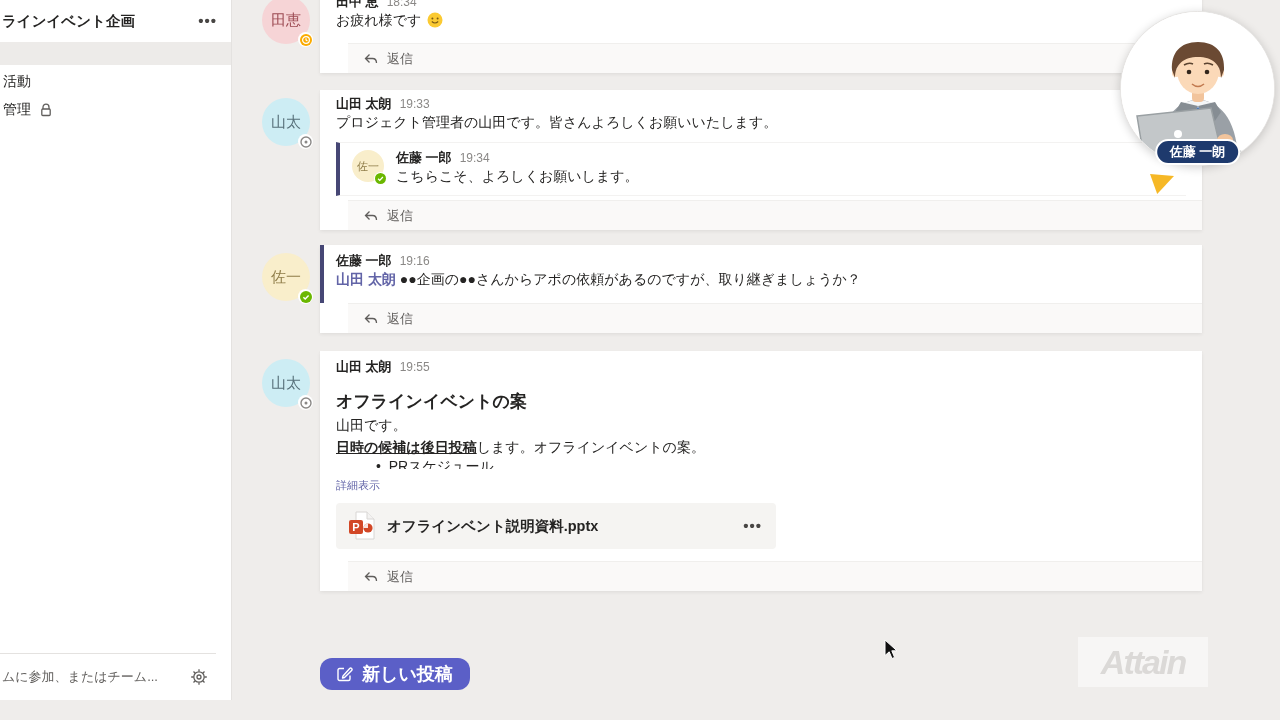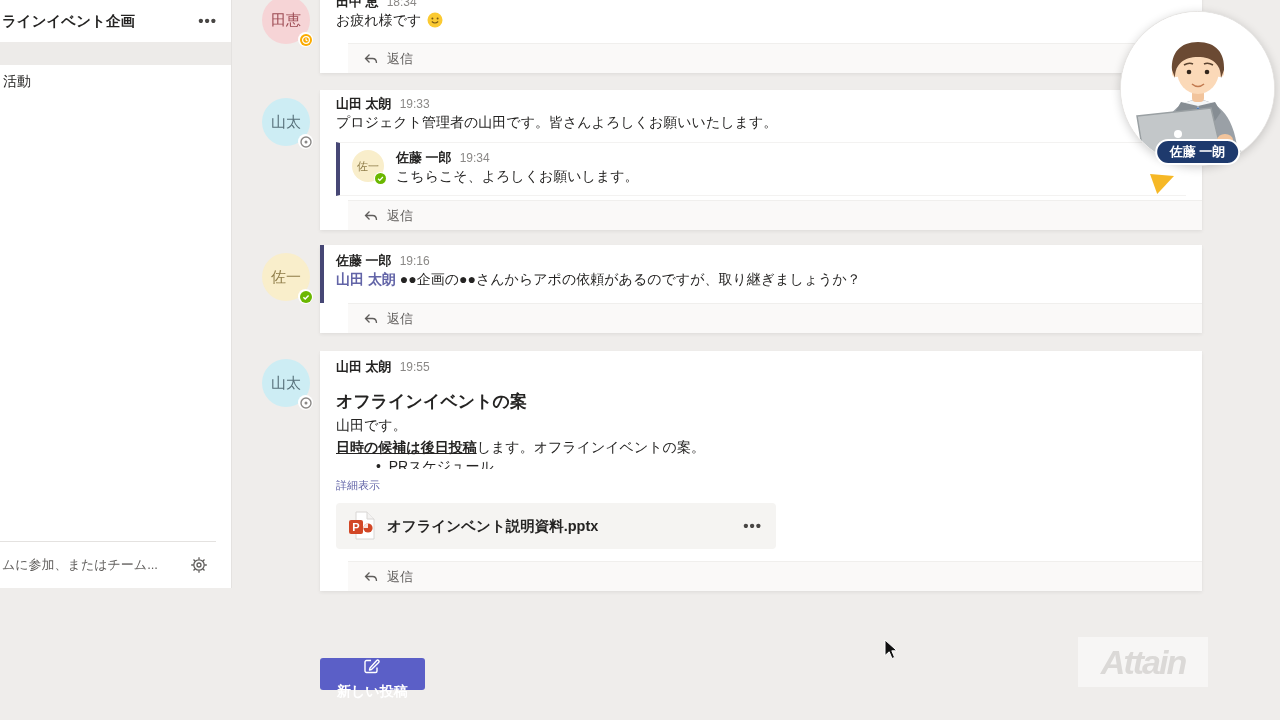--- a/index.html
+++ b/index.html
@@ -1,21 +1,21 @@
 <!DOCTYPE html>
 <html><head>
 <meta charset="utf-8">
 <style>
   * { margin:0; padding:0; box-sizing:border-box; }
   html,body { width:1280px; height:720px; overflow:hidden; }
   body { font-family:"Liberation Sans","DejaVu Sans",sans-serif; background:#efedeb; }
   #app { position:relative; width:1280px; height:720px; overflow:hidden; background:#efedeb; }
 
   
-  .sidebar { position:absolute; left:0; top:0; width:232px; height:588px; background:#ffffff; border-right:1px solid #e4e2e0; z-index:2; }
+  .sidebar { position:absolute; left:0; top:0; width:232px; height:700px; background:#ffffff; border-right:1px solid #e4e2e0; z-index:2; }
   .team-header { height:42px; display:flex; align-items:center; justify-content:space-between; padding:0 14px 0 2px; }
   .team-name { font-size:14.5px; font-weight:700; color:#252423; white-space:nowrap; overflow:hidden; }
   .more-dots { color:#484644; font-size:15px; font-weight:700; letter-spacing:1px; cursor:pointer; line-height:10px; }
   .channel-row { height:28px; display:flex; align-items:center; padding-left:3px; font-size:14px; color:#252423; cursor:pointer; }
   .channel-row.selected { height:23px; background:#edebe9; margin-bottom:3px; }
   .lock-icon { margin-left:9px; display:inline-flex; }
   .sidebar-footer { position:absolute; left:0; bottom:0; width:216px; height:47px; border-top:1px solid #e4e2e0; display:flex; align-items:center; justify-content:space-between; padding:0 8px 0 2px; }
   .join-label { font-size:13px; color:#605e5c; white-space:nowrap; overflow:hidden; }
   .gear { display:inline-flex; cursor:pointer; }
 
@@ -45,21 +45,21 @@
   .msg-subject { font-size:17px; font-weight:700; color:#252423; margin-top:15px; line-height:24px; }
   .body-line { font-size:14px; color:#252423; line-height:22px; }
   .hl { background:#f6c734; padding:0 1px; }
   .emph { font-weight:700; text-decoration:underline; }
   .clipped-bullet { height:11px; overflow:hidden; font-size:14px; color:#252423; padding-left:40px; }
   .see-more { margin-top:9px; font-size:11px; color:#6264a7; cursor:pointer; width:fit-content; }
   .attachment { margin-top:10px; width:440px; height:46px; background:#f5f4f2; border-radius:4px; display:flex; align-items:center; padding:0 14px 0 12px; cursor:pointer; }
   .attachment .fname { font-size:14.5px; font-weight:700; color:#252423; margin-left:12px; flex:1; white-space:nowrap; overflow:hidden; }
 
   
-  .new-post { position:absolute; left:88px; top:658px; height:32px; padding:0 17px; background:#5b5fc7; border:none; border-radius:3px; color:#fff; font-size:14px; font-weight:600; display:flex; align-items:center; gap:9px; cursor:pointer; font-family:inherit;flex-direction:column; }
+  .new-post { position:absolute; left:88px; top:658px; height:32px; padding:0 17px; background:#5b5fc7; border:none; border-radius:12px; color:#fff; font-size:18px; font-weight:600; display:flex; align-items:center; gap:9px; cursor:pointer; font-family:inherit; }
 
   
   .watermark { position:absolute; left:1078px; top:637px; width:130px; height:50px; background:#f7f6f5; display:flex; align-items:center; justify-content:center; }
   .watermark span { font-size:34px; font-weight:800; font-style:italic; color:#dbd9d7; letter-spacing:-2px; }
 
   
   .emoji-fragment { position:absolute; left:1150px; top:174px; width:24px; height:20px; background:#f6b826; clip-path:polygon(0 0, 100% 10%, 30% 100%); z-index:4; }
   .webcam { position:absolute; left:1120px; top:11px; width:155px; height:155px; border-radius:50%; background:#ffffff; border:1px solid #e6e4e2; box-shadow:0 2px 10px rgba(0,0,0,.18); z-index:5; }
   .webcam .cam-clip { position:absolute; inset:0; border-radius:50%; overflow:hidden; }
   .name-pill { position:absolute; left:50%; transform:translateX(-50%); bottom:0px; background:#1e3a6d; border:2px solid #ffffff; border-radius:14px; color:#ffffff; font-size:13px; font-weight:700; padding:2px 13px; white-space:nowrap; z-index:6; }
@@ -74,20 +74,29 @@
   <nav class="sidebar">
     <div class="team-header">
       <span class="team-name">ラインイベント企画</span>
       <span class="more-dots">•••</span>
     </div>
     <div class="channel-row selected">
       <span></span>
     </div>
     <div class="channel-row">
       <span>活動</span>
+    </div>
+    <div class="channel-row">
+      <span>管理</span>
+      <span class="lock-icon">
+        <svg width="12" height="14" viewBox="0 0 12 14">
+            <path d="M3 6V4.2C3 2.4 4.3 1.2 6 1.2S9 2.4 9 4.2V6" fill="none" stroke="#605e5c" stroke-width="1.3"></path>
+            <rect x="1.8" y="6" width="8.4" height="6.5" rx="1" fill="none" stroke="#605e5c" stroke-width="1.3"></rect>
+          </svg>
+      </span>
     </div>
     <div class="sidebar-footer">
       <span class="join-label">ムに参加、またはチーム...</span>
       <span class="gear">
         <svg width="18" height="18" viewBox="0 0 18 18" fill="none" stroke="#605e5c" stroke-width="1.3">
           <circle cx="9" cy="9" r="5.2"></circle>
             <circle cx="9" cy="9" r="2"></circle>
           <path d="M9 1.2v2.4M9 14.4v2.4M1.2 9h2.4M14.4 9h2.4M3.5 3.5l1.7 1.7M12.8 12.8l1.7 1.7M14.5 3.5l-1.7 1.7M5.2 12.8l-1.7 1.7"></path>
         </svg>
       </span>

